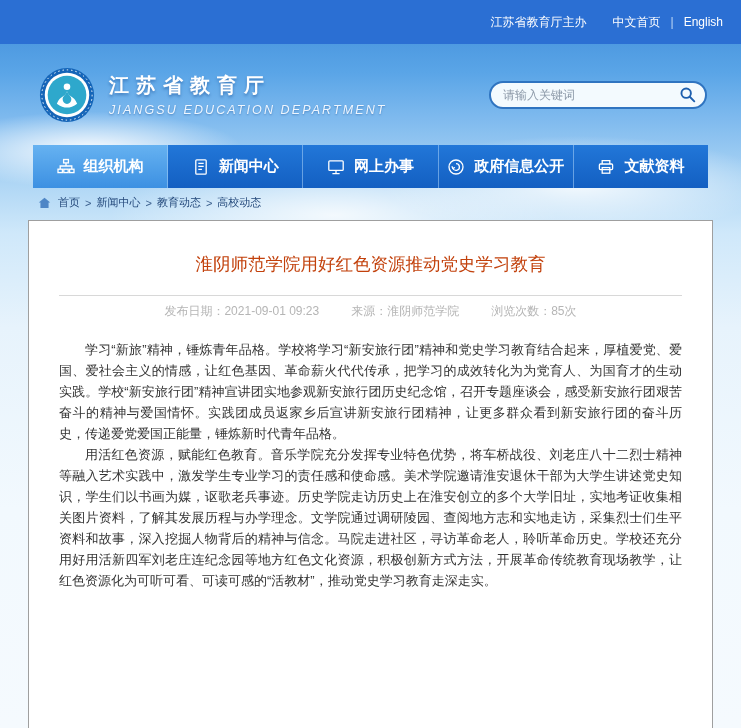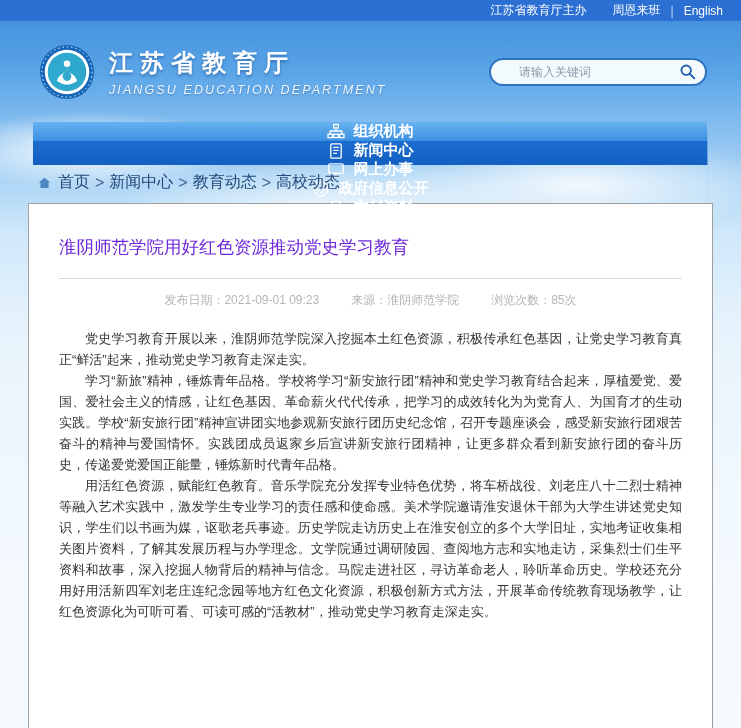--- a/index.html
+++ b/index.html
@@ -10,106 +10,105 @@
     position:relative; width:741px; height:728px; overflow:hidden;
     background:
       radial-gradient(ellipse 220px 55px at 12% 150px, rgba(255,255,255,.95), rgba(255,255,255,0) 70%),
       radial-gradient(ellipse 280px 70px at 78% 185px, rgba(255,255,255,.85), rgba(255,255,255,0) 70%),
       radial-gradient(ellipse 320px 80px at 45% 215px, rgba(255,255,255,.8), rgba(255,255,255,0) 70%),
       linear-gradient(180deg,#3d8ad8 0%,#5aa5e7 10%,#7db9ee 16%,#a9d3f4 24%,#cfe8fa 32%,#e7f3fc 45%,#f2f9fe 70%,#f5fafe 100%);
   }
 
   
   .topbar {
-    height:21px; background:#2b6fd3; display:flex; align-items:center;
+    height:44px; background:#2b6fd3; display:flex; align-items:center;
     justify-content:flex-end; padding-right:18px; color:#fff; font-size:12px;
   }
   .topbar a { color:#fff; text-decoration:none; cursor:pointer; }
   .topbar .sep { margin:0 10px; color:#bcd6f5; }
   .topbar .host { margin-right:26px; }
 
   
   .header { height:101px; display:flex; align-items:center; padding:0 34px 0 38px; }
   .logo { width:58px; height:58px; margin-right:13px; flex:0 0 auto; }
   .brand .cn {
-    color:#fff; font-size:24px; font-weight:bold; letter-spacing:7px;
+    color:#fff; font-size:20px; font-weight:bold; letter-spacing:7px;
     text-shadow:0 2px 3px rgba(10,60,130,.45); white-space:nowrap;
   }
   .brand .en {
     color:#eef6ff; font-size:12.5px; letter-spacing:2.1px; margin-top:4px;
     text-shadow:0 1px 2px rgba(10,60,130,.4); white-space:nowrap;font-style:italic;
   }
   .search {
     margin-left:auto; width:218px; height:28px; border:2px solid #2f74c0;
     border-radius:15px; background:#f3fafe; display:flex; align-items:center;
     padding:0 9px 0 12px;
   }
   .search input {
     flex:1; border:none; outline:none; background:transparent; font-size:12px;
-    color:#7f1d1d; font-family:inherit;margin-left:16px;
+    color:#7f1d1d; font-family:inherit;
   }
   .search input::placeholder { color:#8d9aa9; }
   .search .mag { width:17px; height:17px; cursor:pointer; flex:0 0 auto; }
 
   
   .nav {
     margin:0 33px; height:43px; display:flex;
     background:linear-gradient(180deg,#2277d8,#135fc2);
-    flex-direction:column;
   }
   .nav-item {
     flex:1; display:flex; align-items:center; justify-content:center; gap:9px;
     color:#fff; font-size:15px; font-weight:bold; cursor:pointer;
     border-right:1px solid rgba(170,210,248,.55);
   }
   .nav-item:last-child { border-right:none; }
   .nav-item.active { background:linear-gradient(180deg,#66b2f1,#3c90e2); }
   .nicon { width:18px; height:18px; flex:0 0 auto; }
 
   
   .crumbs {
     display:flex; align-items:center; gap:5px; padding:7px 0 6px 38px;
-    font-size:16px; color:#24497b;
+    font-size:11px; color:#24497b;
   }
   .crumbs a { color:#24497b; text-decoration:none; cursor:pointer; }
   .crumbs .home-ic { width:13px; height:12px; margin-right:2px; }
   .crumbs .gt { color:#3a5e8c; }
 
   
   .panel {
     margin:4px 28px 0; background:#fff; border:1px solid #9f9f9f;
     padding:0 30px; height:560px;
   }
-  .art-title { color:#6d28d9; font-size:17.5px; line-height:1.3; }
+  .art-title { text-align:center; color:#c2410c; font-size:17.5px; line-height:1.3; }
   .art-title.l1 { margin-top:32px; }
   .art-title.l2 { margin-top:24px; }
   .title-rule { margin-top:19px; border-bottom:1px solid #d8d8d8; }
 
   .meta {
-    margin-top:13px; display:flex; justify-content:center; align-items:center;
+    margin-top:7px; display:flex; justify-content:center; align-items:center;
     gap:32px; font-size:12px; color:#b5b5b5;
   }
   .meta .pair { white-space:nowrap; }
   .font-box {
     display:inline-flex; gap:9px; border:1px solid #d5d5d5; padding:1px 8px 2px;
     color:#555; font-size:13.5px; margin-left:3px; vertical-align:middle;
   }
   .font-box span { cursor:pointer; }
 
   .body-text { margin-top:19px; color:#333; font-size:13px; line-height:21px; text-align:justify; }
   .body-text p { text-indent:2em; }
 </style>
 </head>
 <body>
 
 <div class="page">
 
   <div class="topbar">
     <a class="host">江苏省教育厅主办</a>
-    <a>周恩来班</a>
+    <a>中文首页</a>
     <span class="sep">|</span>
     <a>English</a>
   </div>
 
   <div class="header">
     <svg class="logo" viewBox="0 0 60 60">
       <circle cx="30" cy="30" r="28" fill="#1565b8"></circle>
       <circle cx="30" cy="30" r="26" fill="none" stroke="#ffffff" stroke-width="1" stroke-dasharray="1.5,3"></circle>
       <circle cx="30" cy="30" r="23" fill="#ffffff"></circle>
       <circle cx="30" cy="30" r="20" fill="#2ea8cc"></circle>
@@ -190,20 +189,19 @@
     <div class="art-title l1">淮阴师范学院用好红色资源推动党史学习教育</div>
     <div class="title-rule"></div>
 
     <div class="meta">
       <span class="pair"><span>发布日期：</span><span>2021-09-01 09:23</span></span>
       <span class="pair"><span>来源：</span><span>淮阴师范学院</span></span>
       <span class="pair"><span>浏览次数：</span><span>85次</span></span>
     </div>
 
     <div class="body-text">
-      <p>党史学习教育开展以来，淮阴师范学院深入挖掘本土红色资源，积极传承红色基因，让党史学习教育真正“鲜活”起来，推动党史学习教育走深走实。</p>
       <p>学习“新旅”精神，锤炼青年品格。学校将学习“新安旅行团”精神和党史学习教育结合起来，厚植爱党、爱国、爱社会主义的情感，让红色基因、革命薪火代代传承，把学习的成效转化为为党育人、为国育才的生动实践。学校“新安旅行团”精神宣讲团实地参观新安旅行团历史纪念馆，召开专题座谈会，感受新安旅行团艰苦奋斗的精神与爱国情怀。实践团成员返家乡后宣讲新安旅行团精神，让更多群众看到新安旅行团的奋斗历史，传递爱党爱国正能量，锤炼新时代青年品格。</p>
       <p>用活红色资源，赋能红色教育。音乐学院充分发挥专业特色优势，将车桥战役、刘老庄八十二烈士精神等融入艺术实践中，激发学生专业学习的责任感和使命感。美术学院邀请淮安退休干部为大学生讲述党史知识，学生们以书画为媒，讴歌老兵事迹。历史学院走访历史上在淮安创立的多个大学旧址，实地考证收集相关图片资料，了解其发展历程与办学理念。文学院通过调研陵园、查阅地方志和实地走访，采集烈士们生平资料和故事，深入挖掘人物背后的精神与信念。马院走进社区，寻访革命老人，聆听革命历史。学校还充分用好用活新四军刘老庄连纪念园等地方红色文化资源，积极创新方式方法，开展革命传统教育现场教学，让红色资源化为可听可看、可读可感的“活教材”，推动党史学习教育走深走实。</p>
     </div>
 
   </div>
 
 </div>
 
 </body></html>

